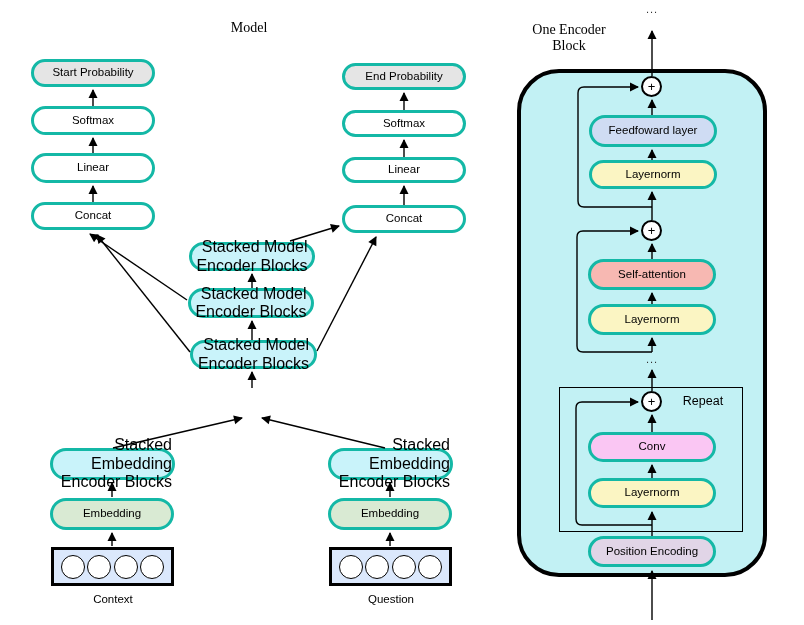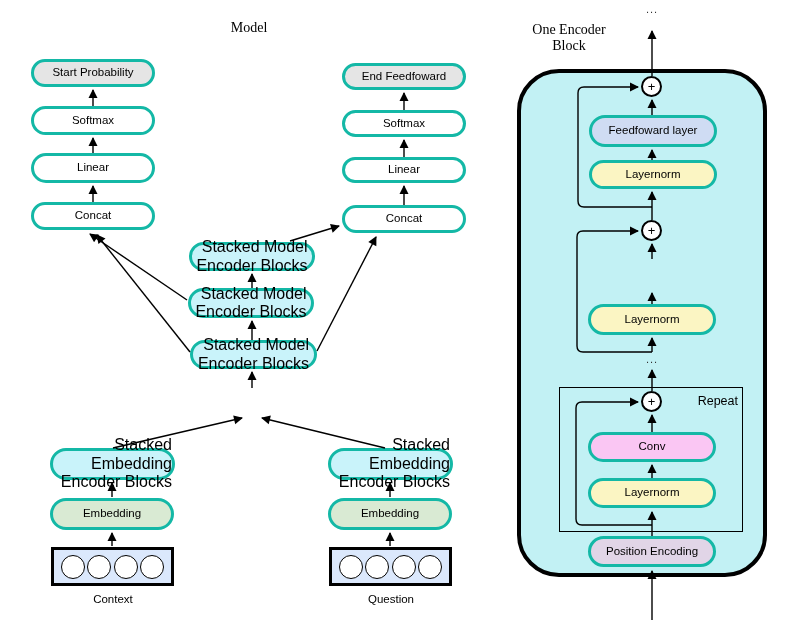--- a/index.html
+++ b/index.html
@@ -48,21 +48,21 @@
 
   <div class="label title" style="left:199px;top:20px;width:100px;">Model</div>
   <div class="label title" style="left:519px;top:22px;width:100px;line-height:1.15;">One Encoder
 Block</div>
 
   <div class="pill" style="left:31px;top:59px;width:124px;height:28px;background:var(--grey-fill);">Start Probability</div>
   <div class="pill" style="left:31px;top:106px;width:124px;height:29px;">Softmax</div>
   <div class="pill" style="left:31px;top:153px;width:124px;height:30px;">Linear</div>
   <div class="pill" style="left:31px;top:202px;width:124px;height:28px;">Concat</div>
 
-  <div class="pill" style="left:342px;top:63px;width:124px;height:27px;background:var(--grey-fill);">End Feedfoward</div>
+  <div class="pill" style="left:342px;top:63px;width:124px;height:27px;background:var(--grey-fill);">End Probability</div>
   <div class="pill" style="left:342px;top:110px;width:124px;height:27px;">Softmax</div>
   <div class="pill" style="left:342px;top:157px;width:124px;height:26px;">Linear</div>
   <div class="pill" style="left:342px;top:205px;width:124px;height:28px;">Concat</div>
 
   <div class="pill two" style="left:189px;top:242px;width:126px;height:29px;background:var(--cyan-fill);">Stacked Model
 Encoder Blocks</div>
   <div class="pill two" style="left:188px;top:288px;width:126px;height:30px;background:var(--cyan-fill);">Stacked Model
 Encoder Blocks</div>
   <div class="pill two" style="left:190px;top:340px;width:127px;height:29px;background:var(--cyan-fill);">Stacked Model
 Encoder Blocks</div>
@@ -91,26 +91,27 @@
   <div class="label" style="left:351px;top:593px;width:80px;">Question</div>
 
   <div class="label dots" style="left:632px;top:3px;width:40px;">...</div>
   <div class="encoder-bg" style="left:517px;top:69px;width:250px;height:508px;"></div>
 
   <div class="plus" style="left:641px;top:76px;">+</div>
   <div class="pill" style="left:589px;top:115px;width:128px;height:32px;background:var(--feedforward-fill);">Feedfoward layer</div>
   <div class="pill" style="left:589px;top:160px;width:128px;height:29px;background:var(--layernorm-fill);">Layernorm</div>
 
   <div class="plus" style="left:641px;top:220px;">+</div>
+  <div class="pill" style="left:588px;top:259px;width:128px;height:31px;background:var(--self-attention-fill);">Self-attention</div>
   <div class="pill" style="left:588px;top:304px;width:128px;height:31px;background:var(--layernorm-fill);">Layernorm</div>
 
   <div class="label dots" style="left:632px;top:353px;width:40px;">...</div>
 
   <div class="repeat-box" style="left:559px;top:387px;width:184px;height:145px;"></div>
-  <div class="label" style="left:668px;top:394px;width:70px;font-size:12.5px;text-align:right;">Repeat</div>
+  <div class="label" style="left:668px;top:394px;width:70px;font-size:12.5px;">Repeat</div>
   <div class="plus" style="left:641px;top:391px;">+</div>
   <div class="pill" style="left:588px;top:432px;width:128px;height:30px;background:var(--conv-fill);">Conv</div>
   <div class="pill" style="left:588px;top:478px;width:128px;height:30px;background:var(--layernorm-fill);">Layernorm</div>
 
   <div class="pill" style="left:588px;top:536px;width:128px;height:31px;background:var(--position-fill);">Position Encoding</div>
 
   <svg class="wires" width="804" height="625" viewBox="0 0 804 625">
     <defs>
       <marker id="ah" markerUnits="userSpaceOnUse" markerWidth="10" markerHeight="10" refX="8.5" refY="5" orient="auto">
         <path d="M0.5,0.5 L9.5,5 L0.5,9.5 z" fill="#000"></path>

